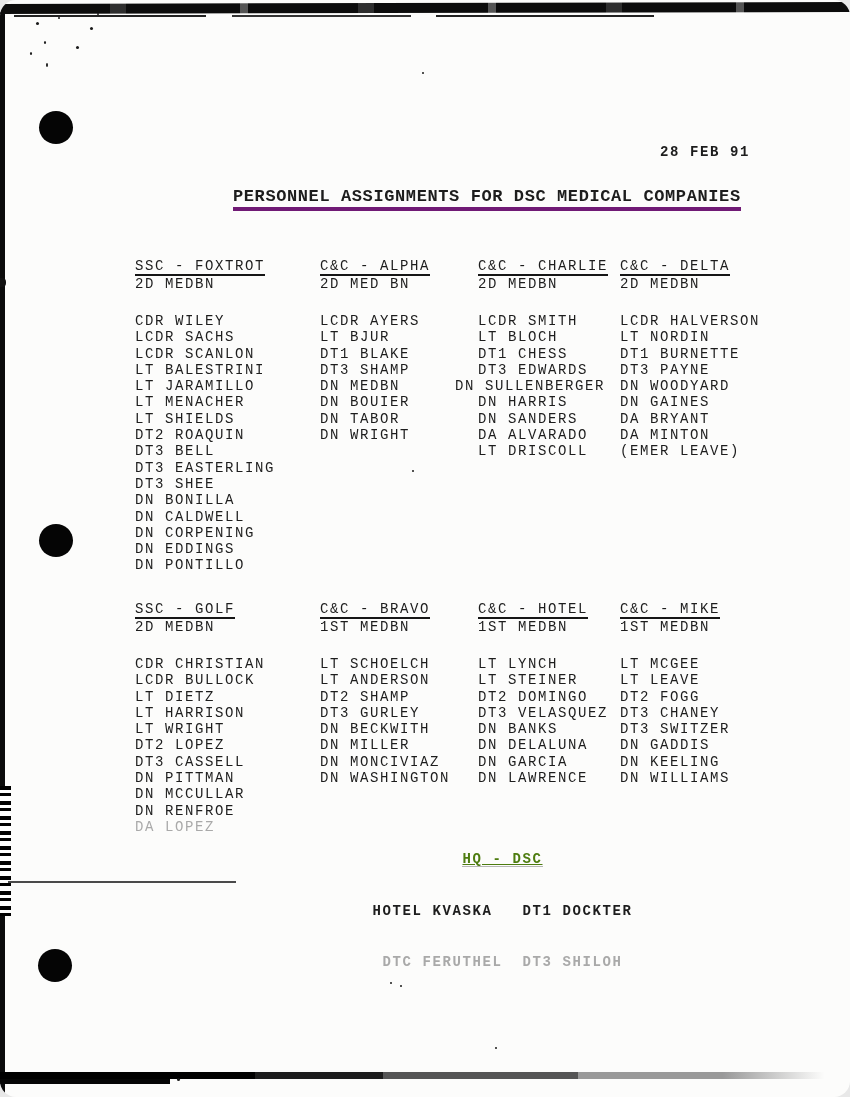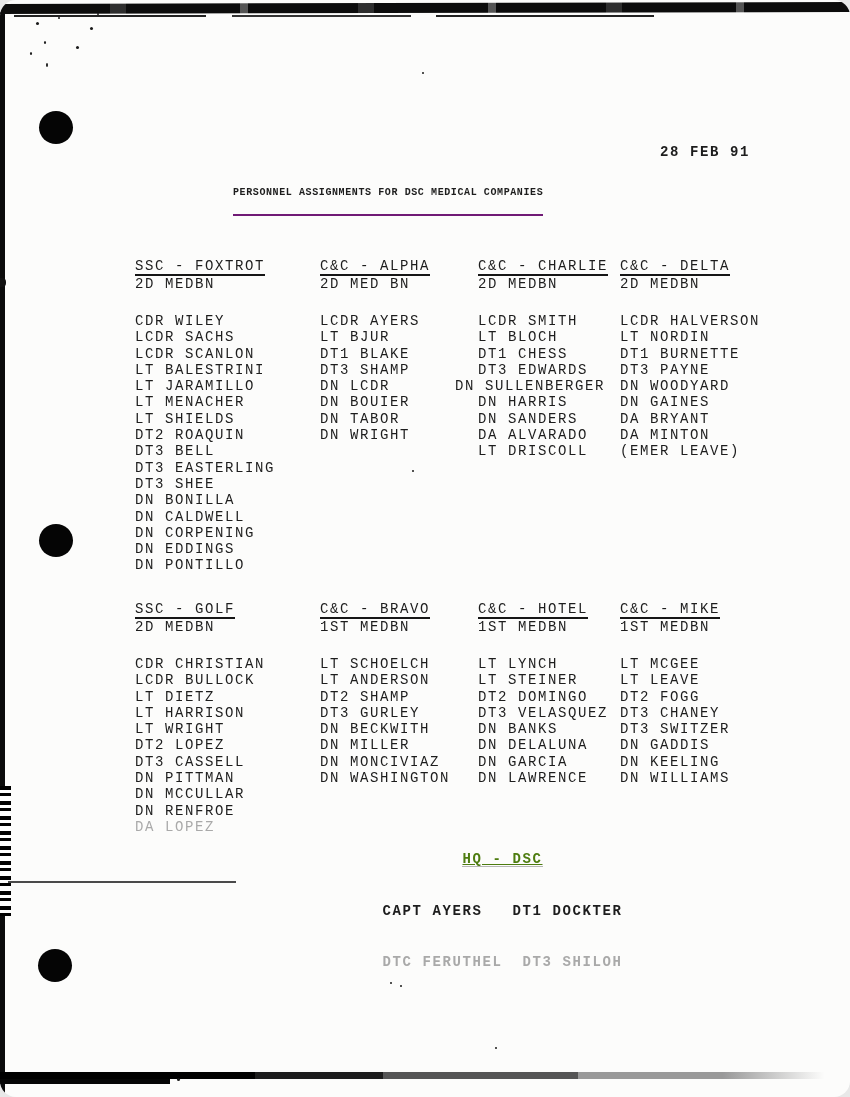--- a/index.html
+++ b/index.html
@@ -39,22 +39,22 @@
   .bottom-band2{position:absolute;left:0;top:1079px;height:5px;width:170px;background:#050505;}
   .hline{position:absolute;left:8px;top:881px;width:228px;height:2px;background:#4a4a4a;}
   .speck{position:absolute;background:#1a1a1a;border-radius:50%;}
   
   .date{
     position:absolute;top:144px;right:100px;
     font-size:14px;font-weight:700;letter-spacing:1.6px;white-space:pre;
   }
   .title{
     position:absolute;top:187px;left:233px;
-    font-size:10px;font-weight:700;letter-spacing:0.6px;white-space:pre;
-    border-bottom:2px solid #701a75;padding-bottom:16px;
+    font-size:17px;font-weight:700;letter-spacing:0.6px;white-space:pre;
+    border-bottom:4px solid #701a75;padding-bottom:1px;
   }
   .section{position:absolute;left:0;right:0;}
   .sec1{top:258px;}
   .sec2{top:601px;}
   .col{position:absolute;white-space:pre;font-size:14px;font-weight:400;letter-spacing:1.6px;}
   .col-0{left:135px;}
   .col-1{left:320px;}
   .col-2{left:478px;}
   .col-3{left:620px;}
   .col-title{display:inline-block;border-bottom:2px solid #161616;padding-bottom:1px;line-height:14px;}
@@ -100,30 +100,30 @@
   <div class="speck" style="left:390px;top:982px;width:2px;height:2px;"></div>
   <div class="speck" style="left:400px;top:985px;width:2px;height:2px;"></div>
   <div class="speck" style="left:495px;top:1047px;width:2px;height:2px;"></div>
   <div class="speck" style="left:177px;top:1078px;width:3px;height:3px;"></div>
 
   <div class="date">28 FEB 91</div>
   <div class="title">PERSONNEL ASSIGNMENTS FOR DSC MEDICAL COMPANIES</div>
 
   <div class="section sec1">
       <div class="col col-0"><div class="col-title">SSC - FOXTROT</div><div class="col-unit">2D MEDBN</div><div class="member">CDR WILEY</div><div class="member">LCDR SACHS</div><div class="member">LCDR SCANLON</div><div class="member">LT BALESTRINI</div><div class="member">LT JARAMILLO</div><div class="member">LT MENACHER</div><div class="member">LT SHIELDS</div><div class="member">DT2 ROAQUIN</div><div class="member">DT3 BELL</div><div class="member">DT3 EASTERLING</div><div class="member">DT3 SHEE</div><div class="member">DN BONILLA</div><div class="member">DN CALDWELL</div><div class="member">DN CORPENING</div><div class="member">DN EDDINGS</div><div class="member">DN PONTILLO</div></div>
-      <div class="col col-1"><div class="col-title">C&amp;C - ALPHA</div><div class="col-unit">2D MED BN</div><div class="member">LCDR AYERS</div><div class="member">LT BJUR</div><div class="member">DT1 BLAKE</div><div class="member">DT3 SHAMP</div><div class="member">DN LCDR</div><div class="member">DN BOUIER</div><div class="member">DN TABOR</div><div class="member">DN WRIGHT</div></div>
+      <div class="col col-1"><div class="col-title">C&amp;C - ALPHA</div><div class="col-unit">2D MED BN</div><div class="member">LCDR AYERS</div><div class="member">LT BJUR</div><div class="member">DT1 BLAKE</div><div class="member">DT3 SHAMP</div><div class="member">DN MEDBN</div><div class="member">DN BOUIER</div><div class="member">DN TABOR</div><div class="member">DN WRIGHT</div></div>
       <div class="col col-2"><div class="col-title">C&amp;C - CHARLIE</div><div class="col-unit">2D MEDBN</div><div class="member">LCDR SMITH</div><div class="member">LT BLOCH</div><div class="member">DT1 CHESS</div><div class="member">DT3 EDWARDS</div><div class="member outdent">DN SULLENBERGER</div><div class="member">DN HARRIS</div><div class="member">DN SANDERS</div><div class="member">DA ALVARADO</div><div class="member">LT DRISCOLL</div></div>
       <div class="col col-3"><div class="col-title">C&amp;C - DELTA</div><div class="col-unit">2D MEDBN</div><div class="member">LCDR HALVERSON</div><div class="member">LT NORDIN</div><div class="member">DT1 BURNETTE</div><div class="member">DT3 PAYNE</div><div class="member">DN WOODYARD</div><div class="member">DN GAINES</div><div class="member">DA BRYANT</div><div class="member">DA MINTON</div><div class="member">(EMER LEAVE)</div></div>
     </div>
   <div class="section sec2">
       <div class="col col-0"><div class="col-title">SSC - GOLF</div><div class="col-unit">2D MEDBN</div><div class="member">CDR CHRISTIAN</div><div class="member">LCDR BULLOCK</div><div class="member">LT DIETZ</div><div class="member">LT HARRISON</div><div class="member">LT WRIGHT</div><div class="member">DT2 LOPEZ</div><div class="member">DT3 CASSELL</div><div class="member">DN PITTMAN</div><div class="member">DN MCCULLAR</div><div class="member">DN RENFROE</div><div class="member faded">DA LOPEZ</div></div>
       <div class="col col-1"><div class="col-title">C&amp;C - BRAVO</div><div class="col-unit">1ST MEDBN</div><div class="member">LT SCHOELCH</div><div class="member">LT ANDERSON</div><div class="member">DT2 SHAMP</div><div class="member">DT3 GURLEY</div><div class="member">DN BECKWITH</div><div class="member">DN MILLER</div><div class="member">DN MONCIVIAZ</div><div class="member">DN WASHINGTON</div></div>
       <div class="col col-2"><div class="col-title">C&amp;C - HOTEL</div><div class="col-unit">1ST MEDBN</div><div class="member">LT LYNCH</div><div class="member">LT STEINER</div><div class="member">DT2 DOMINGO</div><div class="member">DT3 VELASQUEZ</div><div class="member">DN BANKS</div><div class="member">DN DELALUNA</div><div class="member">DN GARCIA</div><div class="member">DN LAWRENCE</div></div>
       <div class="col col-3"><div class="col-title">C&amp;C - MIKE</div><div class="col-unit">1ST MEDBN</div><div class="member">LT MCGEE</div><div class="member">LT LEAVE</div><div class="member">DT2 FOGG</div><div class="member">DT3 CHANEY</div><div class="member">DT3 SWITZER</div><div class="member">DN GADDIS</div><div class="member">DN KEELING</div><div class="member">DN WILLIAMS</div></div>
     </div>
 
   <div class="hq">
     <div><span class="hq-heading">HQ - DSC</span></div>
-    <div>CAPT AYERS   DT1 DOCKTER</div>
+    <div>HOTEL KVASKA   DT1 DOCKTER</div>
     <div class="faded">DTC FERUTHEL  DT3 SHILOH</div>
   </div>
 
 </div>
 
 </body></html>

